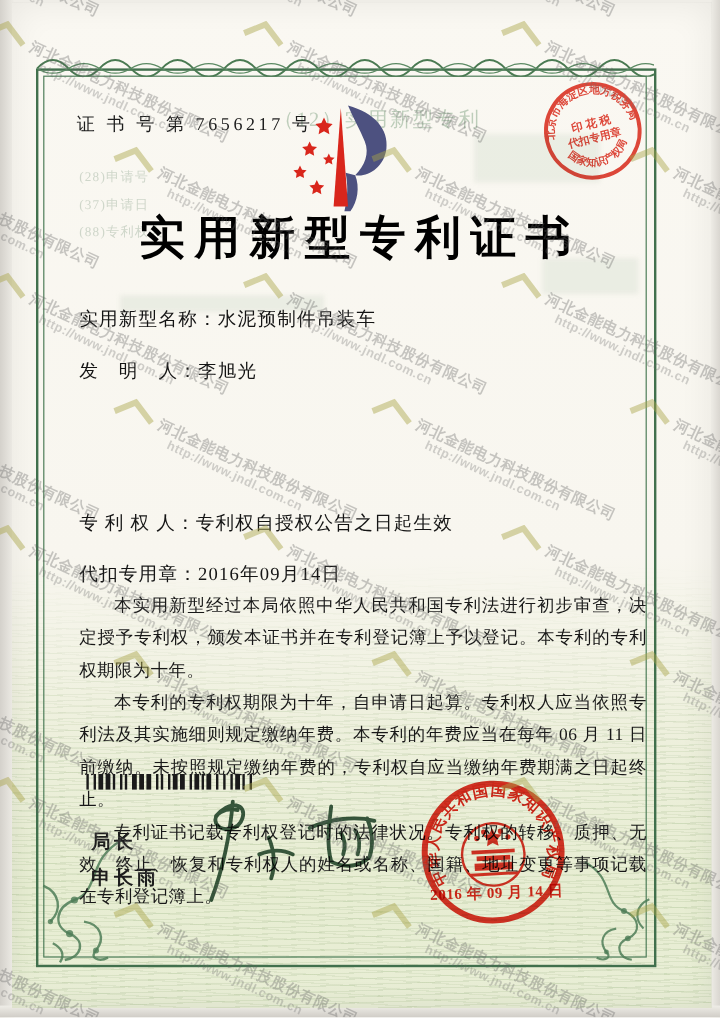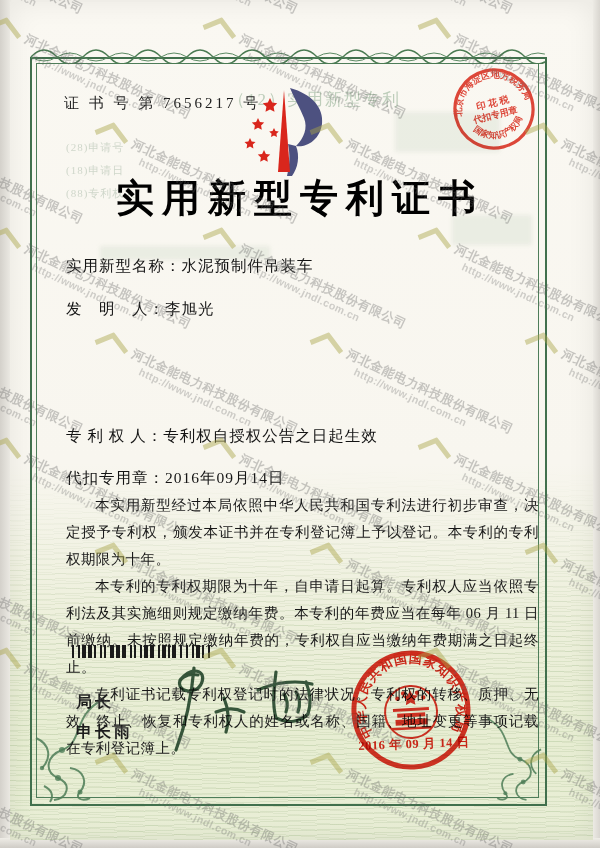--- a/index.html
+++ b/index.html
@@ -109,21 +109,21 @@
     </g>
     <g fill="#4e7d57" opacity=".8">
       <circle cx="32" cy="52" r="3"></circle>
         <circle cx="28" cy="80" r="3"></circle>
         <circle cx="50" cy="94" r="2.5"></circle>
     </g>
   </svg>
 
   <div class="ghost-title">（12）实用新型专利</div>
   <div class="ghost-line" style="top:140px">(28)申请号</div>
-  <div class="ghost-line" style="top:163px">(18)申请日</div>
+  <div class="ghost-line" style="top:163px">(37)申请日</div>
   <div class="ghost-line" style="top:186px">(88)专利权人</div>
   <div class="smudge" style="left:395px;top:112px;width:105px;height:40px"></div>
   <div class="smudge" style="left:452px;top:215px;width:80px;height:30px"></div>
   <div class="smudge" style="left:100px;top:246px;width:170px;height:14px"></div>
 
   <div class="certno">证 书 号 第 7656217 号</div>
 
   <svg class="logo" width="92" height="94" viewBox="0 0 92 94">
     <path d="M50,4 C72,10 84,24 82,40 C80,56 66,64 56,62 C64,54 68,44 64,34 C60,24 54,14 50,4 Z" fill="#4d5180"></path>
     <path d="M56,62 C60,72 58,84 52,92 L47,92 C50,80 50,70 48,60 Z" fill="#4d5180"></path>

